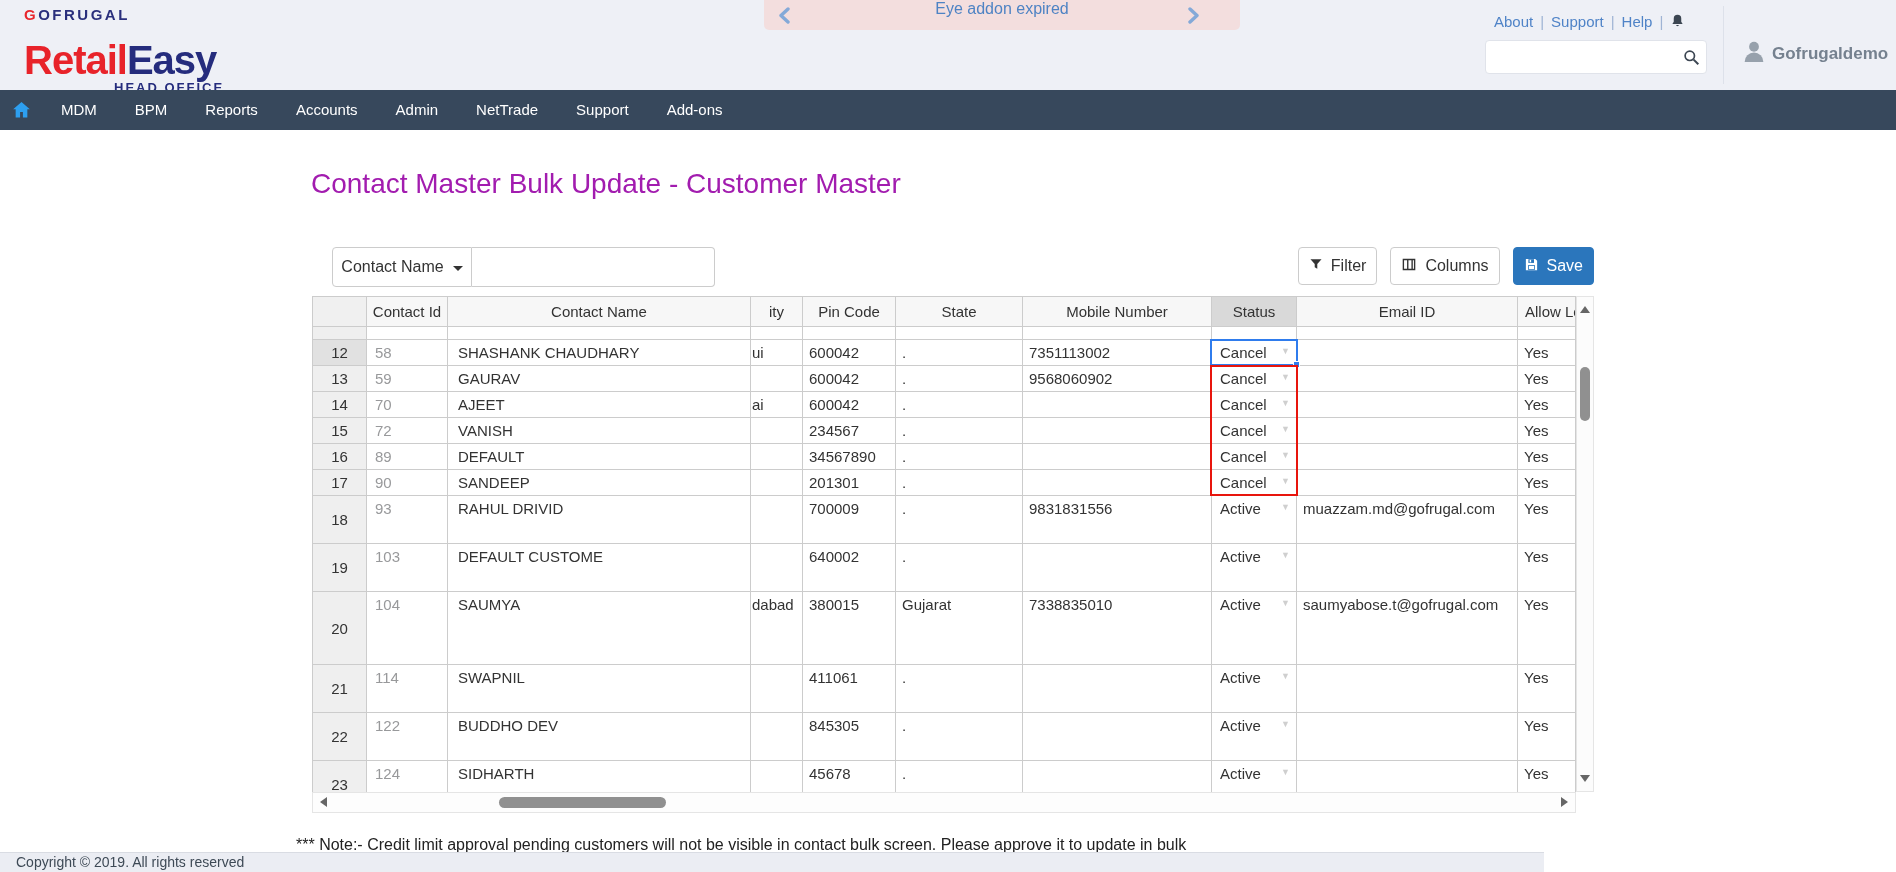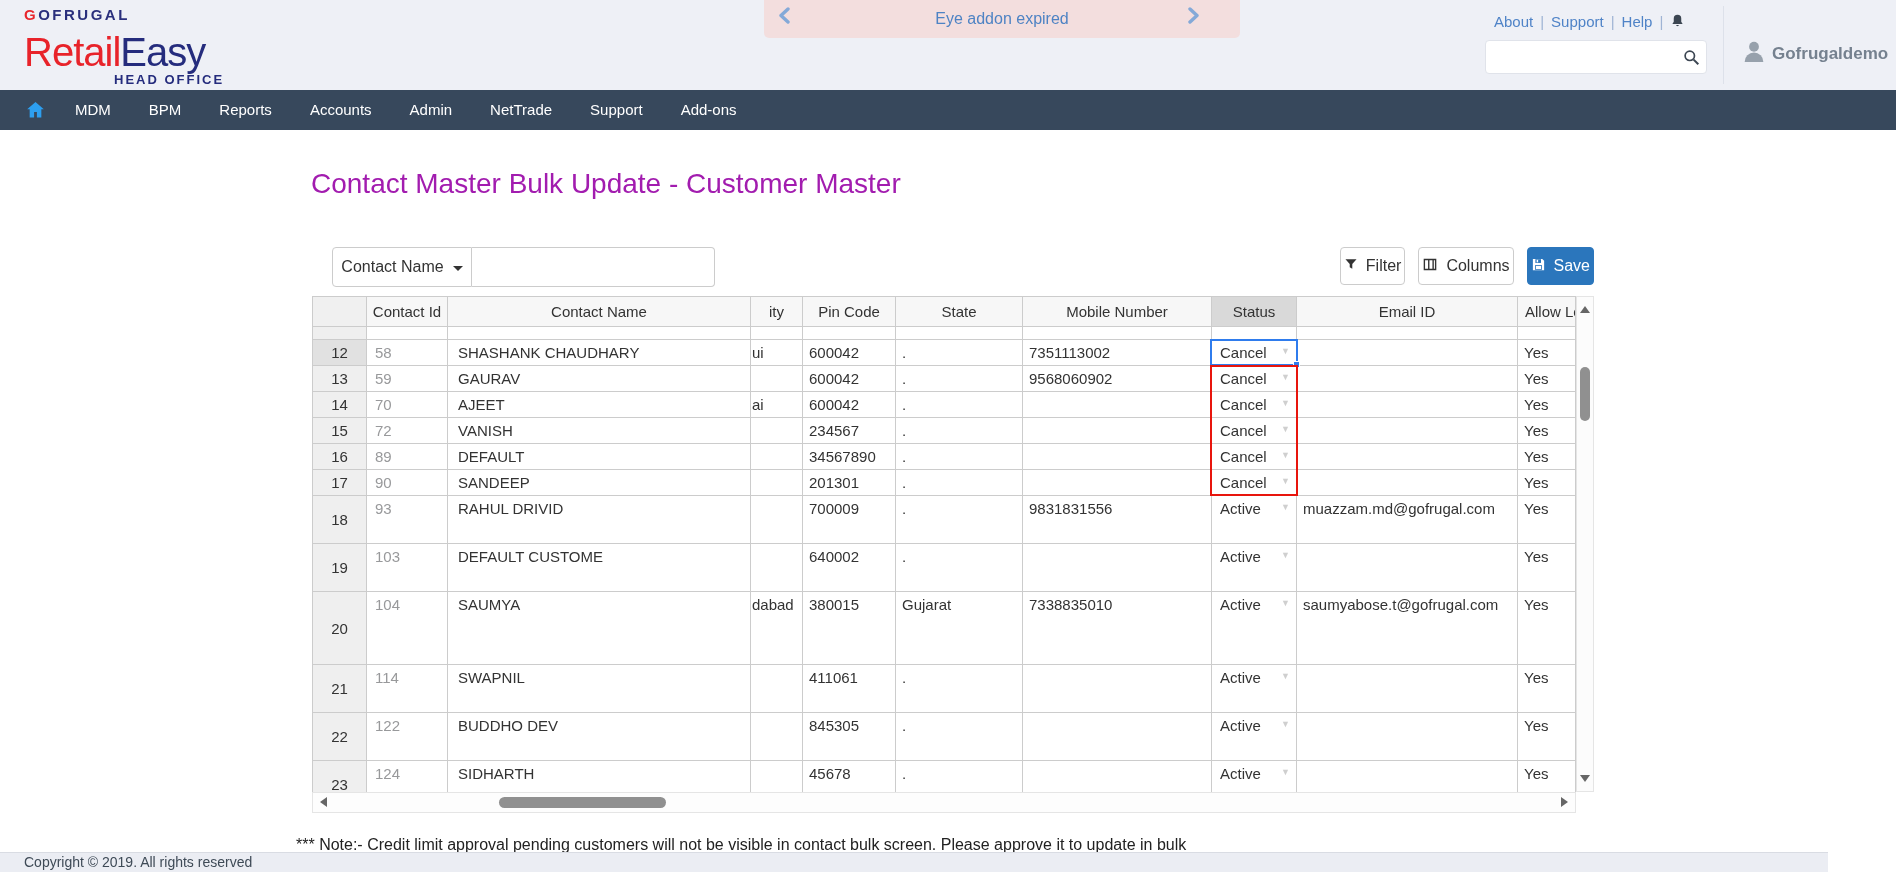--- a/index.html
+++ b/index.html
@@ -5,53 +5,53 @@
   *{margin:0;padding:0;box-sizing:border-box}
   html,body{background:#fff}
   body{font-family:"Liberation Sans","DejaVu Sans",sans-serif}
   .screen{position:relative;width:1896px;height:872px;overflow:hidden;background:#fff}
 
   
   .tophdr{position:absolute;left:0;top:0;width:1896px;height:90px;background:#eef0f6}
   .logo{position:absolute;left:24px;top:7px;line-height:1}
   .logo .gf{font-size:15px;font-weight:bold;letter-spacing:2.5px;color:#2a2f7c}
   .logo .gf .g{color:#e8262c}
-  .logo .re{font-size:40px;font-weight:normal;letter-spacing:-1px;margin-top:10px}
+  .logo .re{font-size:40px;font-weight:bold;letter-spacing:-1px;margin-top:18px}
   .logo .re .r{color:#e8232a}
   .logo .re .e{color:#252c7d}
   .logo .ho{font-size:13px;font-weight:bold;color:#252c7d;letter-spacing:2px;margin-left:90px;margin-top:1px}
-  .banner{position:absolute;left:764px;top:0;width:476px;height:38px;background:#f3dede;border-radius:0 0 5px 5px;display:flex;align-items:center;justify-content:center}
+  .banner{position:absolute;left:764px;top:0;width:476px;height:30px;background:#f3dede;border-radius:0 0 5px 5px;display:flex;justify-content:center}
   .banner .txt{color:#4e83c4;font-size:16px}
   .banner .ch{position:absolute;top:7px;cursor:pointer}
   .banner .chl{left:14px}
   .banner .chr{right:40px}
   .toplinks{position:absolute;left:1494px;top:11px;display:flex;align-items:center;font-size:15px}
   .toplinks a{color:#4f83c7;text-decoration:none;cursor:pointer}
   .toplinks .sep{color:#9fb4d4;margin:0 7px}
   .toplinks .bell{margin-top:2px;cursor:pointer}
   .search{position:absolute;left:1485px;top:40px;width:222px;height:34px;background:#fff;border:1px solid #e0e3ea;border-radius:4px;display:flex;align-items:center}
   .search input{flex:1;border:none;outline:none;height:100%;padding:0 8px;font-size:14px;background:transparent}
   .search .mag{margin-right:8px;cursor:pointer;display:flex}
   .hdr-divider{position:absolute;left:1723px;top:6px;width:1px;height:78px;background:#dde1ea}
   .userbox{position:absolute;left:1740px;top:38px;display:flex;align-items:center;gap:4px}
   .userbox .uname{font-size:17px;font-weight:bold;color:#75818f}
 
   
-  .nav{position:absolute;left:0;top:90px;width:1896px;height:40px;background:#37485c;display:flex;align-items:center;padding-left:14px}
+  .nav{position:absolute;left:0;top:90px;width:1896px;height:40px;background:#37485c;display:flex;align-items:center;}
   .nav .home{width:42px;display:flex;justify-content:center;cursor:pointer}
   .nav .item{color:#fff;font-size:15px;padding:0 19px;line-height:40px;cursor:pointer}
 
   
   .pgtitle{position:absolute;left:311px;top:168px;font-size:28px;color:#a21caf}
   .fgroup{position:absolute;left:332px;top:247px;height:40px;display:flex}
   .fbtn{width:140px;height:40px;border:1px solid #ccc;border-radius:4px 0 0 4px;background:#fff;font-size:16px;color:#333;display:flex;align-items:center;justify-content:center;gap:9px;cursor:pointer}
   .fbtn .dcaret{width:0;height:0;border-left:5px solid transparent;border-right:5px solid transparent;border-top:5px solid #333;margin-top:2px}
   .finput{width:243px;height:40px;border:1px solid #ccc;border-left:none;border-radius:0 4px 4px 0;padding:0 8px;font-size:15px;outline:none}
   .actions{position:absolute;top:247px;right:302px;height:38px;display:flex;gap:13px}
-  .abtn{height:38px;border:1px solid #ccc;border-radius:4px;background:#fff;font-size:16px;color:#333;padding:0 3px;display:flex;align-items:center;gap:8px;cursor:pointer}
+  .abtn{height:38px;border:1px solid #ccc;border-radius:4px;background:#fff;font-size:16px;color:#333;padding:0 10px;display:flex;align-items:center;gap:8px;cursor:pointer}
   .abtn.save{background:#2b76bc;border-color:#2b76bc;color:#fff}
 
   
   .grid{position:absolute;left:312px;top:296px;width:1264px;height:496px;overflow:hidden}
   .grid table{border-collapse:collapse;table-layout:fixed;width:1263px}
   .grid th,.grid td{border:1px solid #ccc;font-size:15px;color:#333;overflow:hidden;white-space:nowrap}
   .grid th{height:30px;background:#f7f7f7;font-weight:normal;text-align:center}
   .grid th.h-num{background:#f0f0f0}
   .grid th.h-status{background:#d9d9d9}
   .grid th.h-city{text-align:left;padding-left:18px}
@@ -74,21 +74,21 @@
   .vs-up{position:absolute;left:3px;top:9px;width:0;height:0;border-left:5px solid transparent;border-right:5px solid transparent;border-bottom:7px solid #666}
   .vs-dn{position:absolute;left:3px;bottom:9px;width:0;height:0;border-left:5px solid transparent;border-right:5px solid transparent;border-top:7px solid #666}
   .vs-thumb{position:absolute;left:3px;top:70px;width:10px;height:54px;background:#909090;border-radius:6px}
   .hscroll{position:absolute;left:312px;top:792px;width:1264px;height:21px;background:#fdfdfd;border:1px solid #e5e5e5;cursor:pointer}
   .hs-l{position:absolute;left:7px;top:4px;width:0;height:0;border-top:5px solid transparent;border-bottom:5px solid transparent;border-right:7px solid #666}
   .hs-r{position:absolute;right:7px;top:4px;width:0;height:0;border-top:5px solid transparent;border-bottom:5px solid transparent;border-left:7px solid #666}
   .hs-thumb{position:absolute;left:186px;top:4px;width:167px;height:11px;background:#909090;border-radius:6px}
 
   
   .note{position:absolute;left:296px;top:836px;font-size:16px;color:#222;white-space:nowrap}
-  .footer{position:absolute;left:0;top:852px;width:1828px;height:20px;background:#ebedf3;border-top:1px solid #d9dce3;font-size:14px;color:#3e4a56;line-height:19px;padding-left:24px}
+  .footer{position:absolute;left:0;top:852px;width:1544px;height:20px;background:#ebedf3;border-top:1px solid #d9dce3;font-size:14px;color:#3e4a56;line-height:19px;padding-left:16px}
 </style>
 </head>
 <body>
 
 <div class="screen">
 
   <div class="tophdr">
     <div class="logo">
       <div class="gf"><span class="g">G</span><span>OFRUGAL</span></div>
       <div class="re"><span class="r">Retail</span><span class="e">Easy</span></div>

